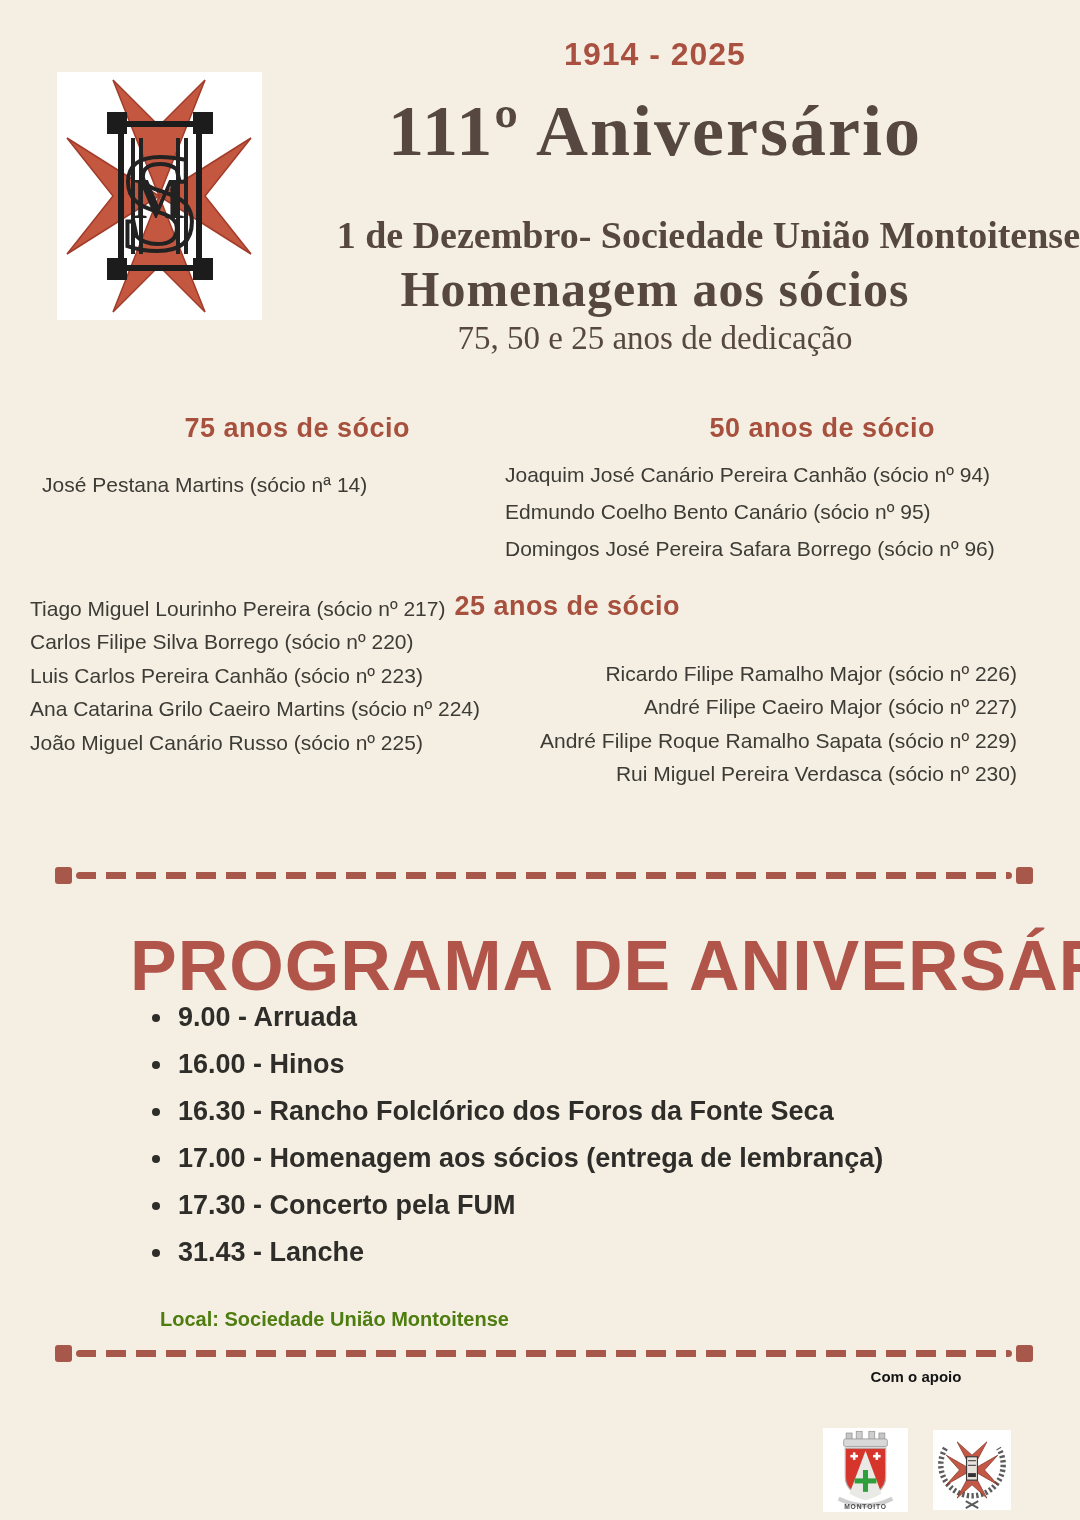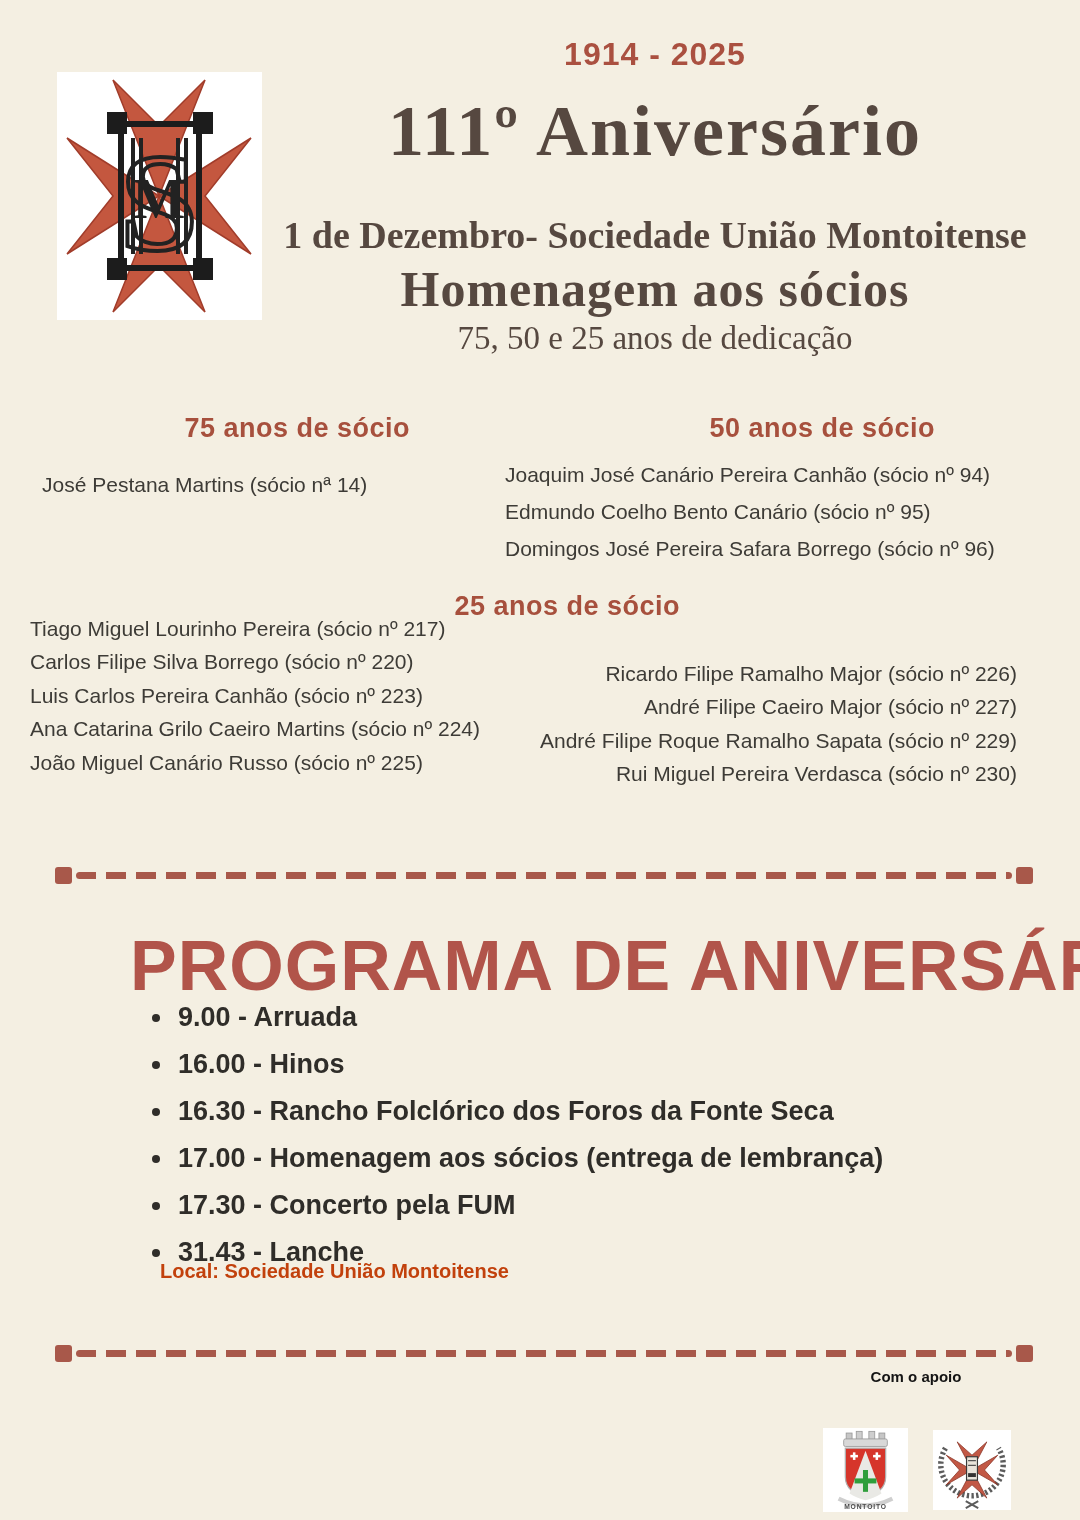--- a/index.html
+++ b/index.html
@@ -25,21 +25,21 @@
   }
   .logo-box svg { width: 100%; height: 100%; }
   .title {
     position: absolute; top: 92px; left: 230px; width: 850px;
     text-align: center; font-family: "Liberation Serif", serif;
     font-weight: bold; font-size: 72px; letter-spacing: 2px; color: #564840;
     line-height: 1.1;
   }
   .subtitle-date {
     position: absolute; top: 213px; left: 230px; width: 850px;
-    text-align: center; font-family: "Liberation Serif", serif;
+    text-align: right; font-family: "Liberation Serif", serif;
     font-weight: bold; font-size: 38px; color: #564840;
   }
   .subtitle-homage {
     position: absolute; top: 260px; left: 230px; width: 850px;
     text-align: center; font-family: "Liberation Serif", serif;
     font-weight: bold; font-size: 50px; letter-spacing: 1px; color: #564840;
   }
   .subtitle-dedication {
     position: absolute; top: 320px; left: 230px; width: 850px;
     text-align: center; font-family: "Liberation Serif", serif;
@@ -52,21 +52,21 @@
     font-size: 27px; font-weight: bold; letter-spacing: .5px; color: #a7503d;
   }
   .head-75 { top: 413px; left: 60px;  width: 350px; }
   .head-50 { top: 413px; left: 555px; width: 380px; }
   .head-25 { top: 591px; left: 340px; width: 340px; }
 
   .member-list { position: absolute; font-size: 21px; color: #3d3b36; }
   .member-list .list-line { line-height: 37px; white-space: nowrap; }
   .list-75 { top: 466px; left: 42px; }
   .list-50 { top: 456px; left: 505px; }
-  .list-25-left  { top: 612px; left: 30px; }
+  .list-25-left  { top: 592px; left: 30px; }
   .list-25-left .list-line,
   .list-25-right .list-line { line-height: 33.4px; }
   .list-25-right { top: 657px; left: 540px; text-align: right; }
 
   
   .divider {
     position: absolute; left: 55px; width: 978px; height: 18px;
     display: flex; align-items: center;
   }
   .divider-1 { top: 866px; }
@@ -89,22 +89,22 @@
     font-size: 27px; color: #2f2d29; font-weight: bold;
   }
   .program-list li {
     position: relative; padding-left: 28px; margin-bottom: 16px; white-space: nowrap;
   }
   .program-list li::before {
     content: ""; position: absolute; left: 2px; top: 12px;
     width: 8px; height: 8px; border-radius: 50%; background: #2f2d29;
   }
   .location-line {
-    position: absolute; top: 1260px; left: 160px;
-    font-size: 20px; font-weight: bold; color: #c2410c;
+    position: absolute; top: 1308px; left: 160px;
+    font-size: 20px; font-weight: bold; color: #4d7c0f;
   }
 
   
   .support-label {
     position: absolute; top: 1368px; left: 856px; width: 120px;
     text-align: center; font-size: 15px; font-weight: bold; color: #141414;
   }
   .footer-logo { position: absolute; background: #ffffff; }
   .footer-logo svg { width: 100%; height: 100%; }
   .logo-montoito { left: 823px; top: 1428px; width: 85px; height: 84px; }

